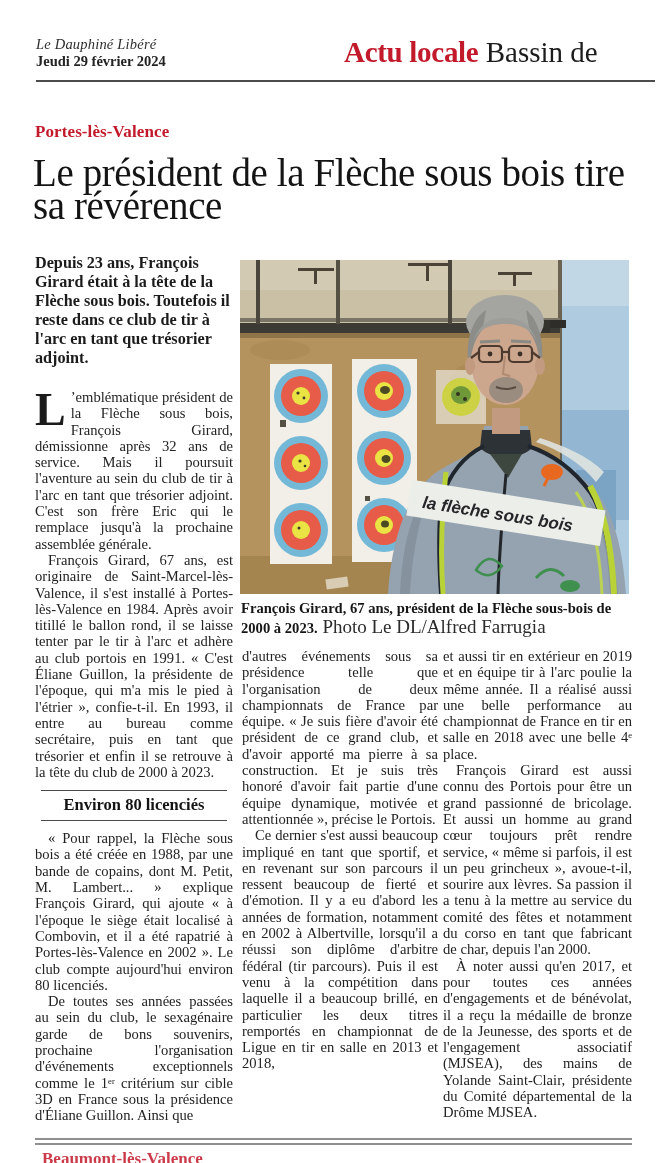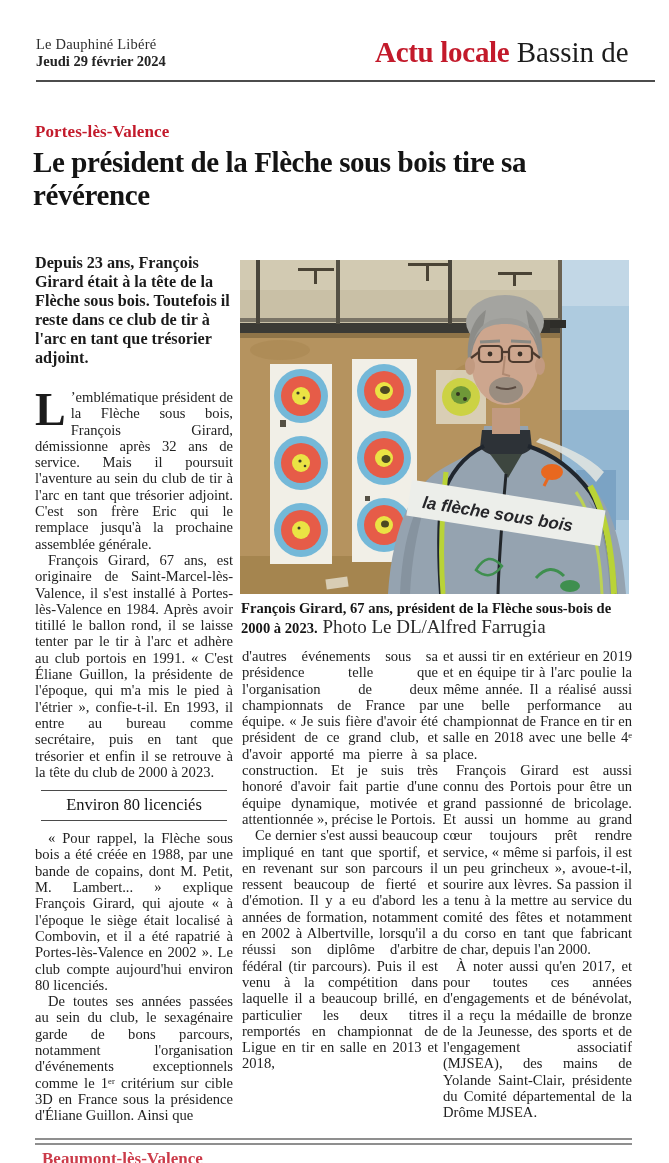--- a/index.html
+++ b/index.html
@@ -4,48 +4,48 @@
 <style>
   * { margin:0; padding:0; box-sizing:border-box; }
   html,body { background:#e9e9e9; }
   .page {
     position:relative; width:669px; height:1163px; margin:0 auto;
     background:#ffffff; overflow:hidden;
     font-family:"Liberation Serif", serif; color:#1d1d1d;
   }
   
   .mast-left { position:absolute; left:36px; top:36px; line-height:17px; }
-  .paper-name { font-size:14.5px; color:#2e2e2e; letter-spacing:.2px; }
+  .paper-name { font-style:italic; font-size:14.5px; color:#2e2e2e; letter-spacing:.2px; }
   .paper-date { font-weight:bold; font-size:14.5px; color:#232323; }
   .mast-right { position:absolute; left:344px; top:36px; white-space:nowrap;
-    font-size:29px; line-height:32px;margin-left:31px; }
+    font-size:29px; line-height:32px; }
   .section-label { font-weight:bold; color:var(--accent,#c31a2b); letter-spacing:-.3px; }
   .section-area { color:#1c1c1c; }
   .mast-rule { position:absolute; left:36px; top:80px; width:619px; height:0;
     border-top:2px solid #4c4c4c; }
   
   .kicker { position:absolute; left:35px; top:122px;
     font-weight:bold; font-size:17px; color:var(--accent,#c31a2b); letter-spacing:.1px; }
-  .headline { position:absolute; left:33px; top:146px; width:600px;
-    font-weight:bold; font-size:29px; line-height:33px; color:#141414; letter-spacing:-.4px; }
+  .headline { position:absolute; left:33px; top:156px; width:600px;
+    font-weight:normal; font-size:39px; line-height:33px; color:#141414; letter-spacing:-.4px; }
   
   .col { position:absolute; overflow:hidden; text-align:justify;
     font-size:14.6px; line-height:16.3px; color:#222; hyphens:auto; }
   .col-left  { left:35px;  top:254px; width:198px; height:882px; }
   .col-mid   { left:242px; top:648px; width:196px; height:488px; }
   .col-right { left:443px; top:648px; width:189px; height:488px; }
   .lead { font-weight:bold; font-size:16.2px; line-height:19px; color:#1b1b1b;
     margin-bottom:21px; text-align:left; }
   .col p.body { margin:0; }
   .col p.indent { text-indent:13px; }
   .dropcap { float:left; font-weight:bold; font-size:46px; line-height:38px;
     padding:2px 5px 0 0; color:#1b1b1b; }
   .subhead { margin:10px 6px 9px 6px; padding:5px 0 6px 0; text-align:center;
     border-top:1px solid #4a4a4a; border-bottom:1px solid #4a4a4a;
-    font-weight:normal; font-size:16.5px; line-height:18px; color:#141414; text-indent:0; }
+    font-weight:bold; font-size:16.5px; line-height:18px; color:#141414; text-indent:0; }
   .byline { margin-top:14px; font-weight:bold; font-size:14.5px; text-align:left; }
   .byline .bullet { font-size:10px; vertical-align:2px; padding-right:4px; }
   
   .photo { position:absolute; left:240px; top:260px; width:389px; height:334px;
     overflow:hidden; background:#c7bda0; }
   .caption { position:absolute; left:241px; top:599px; width:392px;
     font-size:14.6px; line-height:18.5px; color:#161616; }
   .caption .cap-bold { font-weight:bold; }
   .caption .cap-credit { font-weight:normal; font-size:19px; color:#2c2c2c; }
   
@@ -69,21 +69,21 @@
 
   <div class="kicker">Portes-lès-Valence</div>
   <h1 class="headline">Le président de la Flèche sous bois tire sa révérence</h1>
 
   <div class="col col-left">
     <p class="lead">Depuis 23 ans, François Girard était à la tête de la Flèche sous bois. Toutefois il reste dans ce club de tir à l'arc en tant que trésorier adjoint.</p>
     <p class="body"><span class="dropcap">L</span><span>’emblématique président de la Flèche sous bois, François Girard, démissionne après 32 ans de service. Mais il poursuit l'aventure au sein du club de tir à l'arc en tant que trésorier adjoint. C'est son frère Eric qui le remplace jusqu'à la prochaine assemblée générale.</span></p>
     <p class="body indent">François Girard, 67 ans, est originaire de Saint-Marcel-lès-Valence, il s'est installé à Portes-lès-Valence en 1984. Après avoir titillé le ballon rond, il se laisse tenter par le tir à l'arc et adhère au club portois en 1991. « C'est Éliane Guillon, la présidente de l'époque, qui m'a mis le pied à l'étrier », confie-t-il. En 1993, il entre au bureau comme secrétaire, puis en tant que trésorier et enfin il se retrouve à la tête du club de 2000 à 2023.</p>
     <div class="subhead">Environ 80 licenciés</div>
     <p class="body indent">« Pour rappel, la Flèche sous bois a été créée en 1988, par une bande de copains, dont M. Petit, M. Lambert... » explique François Girard, qui ajoute « à l'époque le siège était localisé à Combovin, et il a été rapatrié à Portes-lès-Valence en 2002 ». Le club compte aujourd'hui environ 80 licenciés.</p>
-    <p class="body indent">De toutes ses années passées au sein du club, le sexagénaire garde de bons parcours, notamment l'organisation d'événements exceptionnels comme le 1ᵉʳ critérium sur cible 3D en France sous la présidence d'Éliane Guillon. Ainsi que</p>
+    <p class="body indent">De toutes ses années passées au sein du club, le sexagénaire garde de bons souvenirs, prochaine l'organisation d'événements exceptionnels comme le 1ᵉʳ critérium sur cible 3D en France sous la présidence d'Éliane Guillon. Ainsi que</p>
   </div>
 
   <div class="photo">
     <svg width="389" height="334" viewBox="0 0 389 334">
 
       <rect x="0" y="0" width="389" height="78" fill="#c9c0a6"></rect>
       <rect x="0" y="0" width="389" height="30" fill="#d2cab2"></rect>
 
       <g>
         <rect x="320" y="0" width="69" height="334" fill="#aecbdf"></rect>

